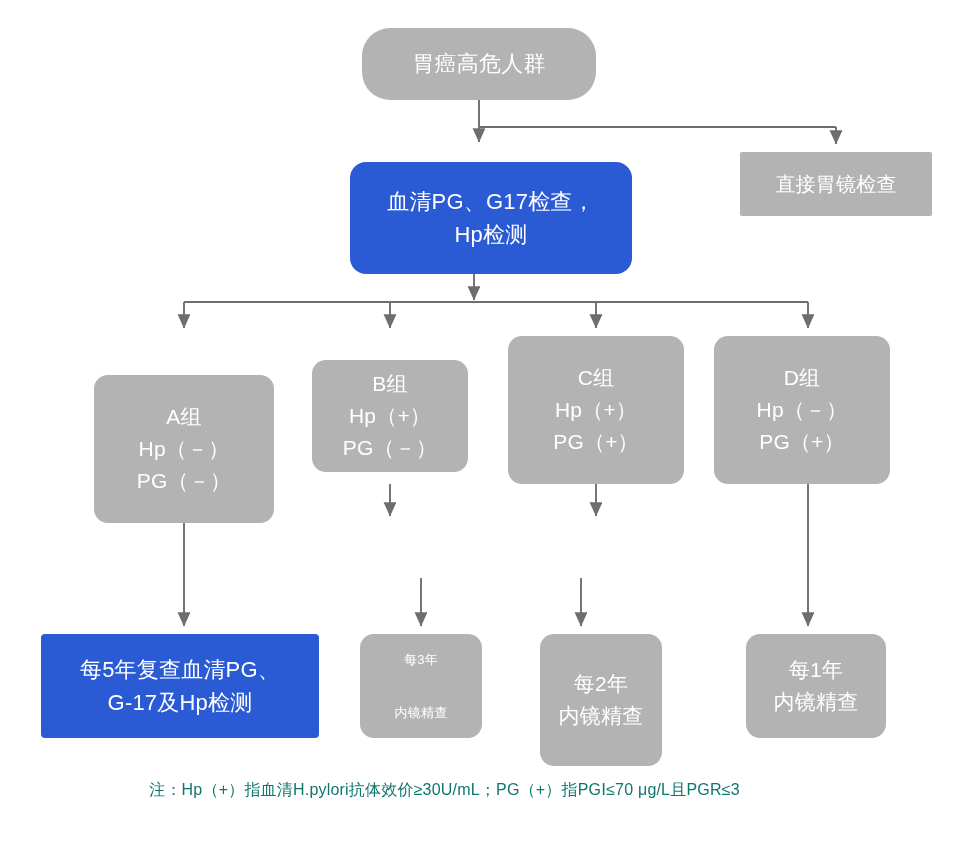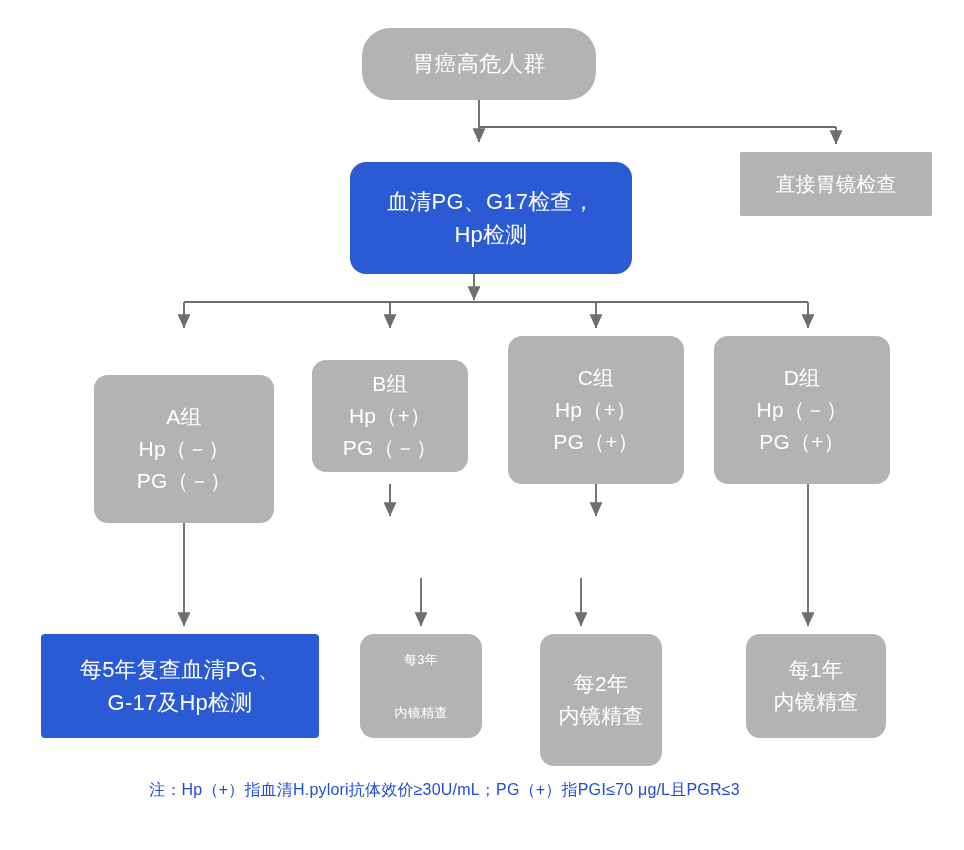--- a/index.html
+++ b/index.html
@@ -69,21 +69,21 @@
   #n-y2 { left: 540px; top: 634px; width: 122px; height: 132px; font-size: 21px; }
   #n-y1 { left: 746px; top: 634px; width: 140px; height: 104px; font-size: 21px; }
 
   #footnote {
     position: absolute;
     left: 0;
     top: 780px;
     width: 889px;
     text-align: center;
     font-size: 16px;
-    color: #1d4ed8;
+    color: #0f766e;
     letter-spacing: 0.2px;
     white-space: nowrap;
   }
 </style>
 </head>
 <body>
 
 <div id="canvas">
 
   <svg id="connectors" viewBox="0 0 964 850" xmlns="http://www.w3.org/2000/svg">

